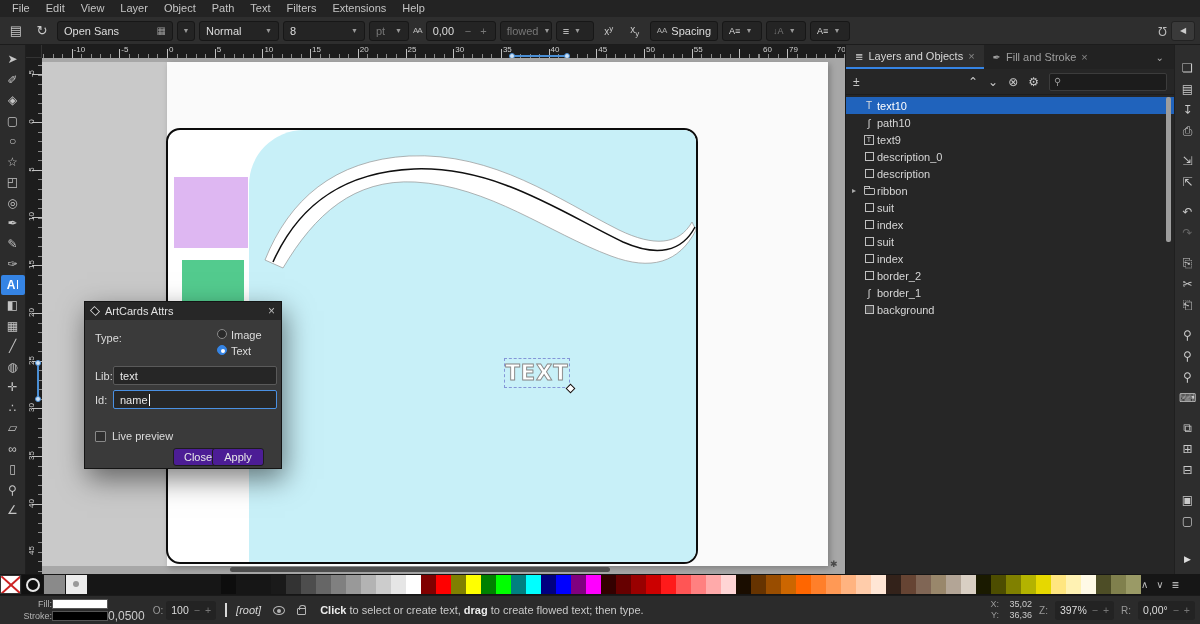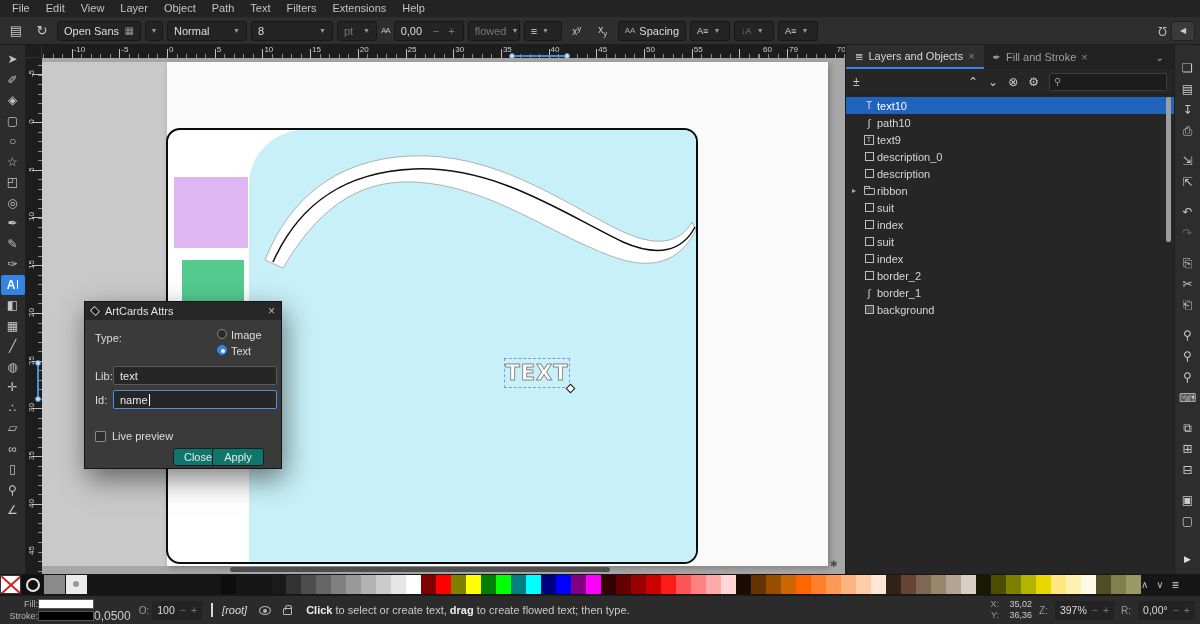--- a/index.html
+++ b/index.html
@@ -63,21 +63,21 @@
 .dlbl{position:absolute;color:#ddd}
 .radio{width:10px;height:10px;border-radius:50%;border:1px solid #8a8a8a;background:#2a2a2a;display:inline-block}
 .radio.checked{background:#3584e4;border-color:#3584e4;position:relative}
 .radio.checked::after{content:"";position:absolute;left:3px;top:3px;width:4px;height:4px;border-radius:50%;background:#fff}
 .radio-row{position:absolute;display:flex;align-items:flex-start;gap:4px;color:#ddd}
 .field{position:absolute;height:19px;background:#262626;border:1px solid #5a5a5a;border-radius:2px;display:flex;align-items:center;padding-left:6px;color:#e8e8e8}
 .field.focus{border-color:#4a90e2}
 .caret{width:1px;height:12px;background:#fff;margin-left:1px}
 #dlg-check{position:absolute;left:10px;top:128px;display:flex;align-items:center;gap:6px;color:#ddd}
 #dlg-check .box{width:11px;height:11px;border:1px solid #888;background:#2e2e2e;border-radius:1px}
-.dbtn{position:absolute;top:146px;height:18px;background:#0f766e;border:1px solid #1d1d1d;border-radius:3px;color:#e8e8e8;display:flex;align-items:center;justify-content:center}
+.dbtn{position:absolute;top:146px;height:18px;background:#4c1d95;border:1px solid #1d1d1d;border-radius:3px;color:#e8e8e8;display:flex;align-items:center;justify-content:center}
 
 #dock{width:329px;background:#262626;border-left:1px solid #1a1a1a;display:flex;flex-direction:column;position:relative}
 #tabbar{height:24px;display:flex;align-items:center;background:#222;font-size:11px}
 .tab{height:24px;display:flex;align-items:center;gap:5px;padding:0 9px;color:#9f9f9f}
 .tab .tabicon{font-size:10px}
 .tab.active{background:#2e2e2e;color:#d8d8d8;border-bottom:2px solid #3584e4}
 .tab .close{font-size:11px;color:#888}
 #tab-chevron{margin-left:auto;padding-right:10px;color:#aaa;font-size:10px}
 #dock-tools{height:26px;display:flex;align-items:center;padding:0 7px;gap:10px;border-bottom:1px solid #1d1d1d}
 .dicon{color:#c9c9c9;font-size:12px}
@@ -115,21 +115,21 @@
 #sw-dot{background:#ececec}
 #sw-dot::before{content:"";position:absolute;left:7px;top:6px;width:6px;height:6px;border-radius:50%;background:#9a9a9a}
 #sw-black{width:15px;height:19px;background:#0d0d0d;margin-left:133px;flex:none}
 #pal-spacer{width:35px;flex:none}
 .sw{width:15px;height:19px;flex:none}
 #pal-ctrl{margin-left:auto;display:flex;align-items:center;gap:8px;padding-right:30px;color:#bbb}
 #pal-ctrl .pc{font-size:10px}
 #pal-ctrl .menu{font-size:12px;color:#ddd}
 
 #statusbar{height:29px;background:#2b2b2b;border-top:1px solid #1a1a1a;display:flex;align-items:center;font-size:10px;color:#bbb}
-#fs-block{display:grid;grid-template-columns:36px 56px auto;grid-auto-rows:12px;align-items:center;column-gap:0;margin-left:2px;font-size:9px}
+#fs-block{display:grid;grid-template-columns:36px 56px auto;grid-auto-rows:12px;align-items:center;column-gap:0;margin-left:16px;font-size:9px}
 #fs-block .lab{text-align:right;color:#b5b5b5}
 .fswatch{height:10px;border:1px solid #555}
 #stroke-width{color:#ccc;font-size:12px}
 #o-block{display:flex;align-items:center;gap:3px;margin-left:8px}
 .widget{background:#232323;border-radius:3px;height:19px;display:flex;align-items:center;padding:0 5px;gap:5px;color:#ddd;font-size:10.5px}
 .widget .pm{color:#777}
 #sb-div{width:2px;height:14px;background:#d8d8d8;margin:0 9px}
 #root-ind{font-style:italic;font-size:11px;color:#d8d8d8}
 #eye{width:12px;height:9px;border:1px solid #b5b5b5;border-radius:50%;position:relative;margin-left:12px}
 #eye::before{content:"";position:absolute;left:3px;top:2px;width:4px;height:4px;border-radius:50%;background:#b5b5b5}
@@ -158,21 +158,21 @@
     <span class="menu-item">Help</span>
   </div>
 
 <div id="toolbar">
   <div class="tbtn">
       <span>▤</span>
     </div>
   <div class="tbtn">
       <span>↻</span>
     </div>
-  <div class="combo" style="width:84px">
+  <div class="combo" style="width:116px">
     <span style="flex:1">Open Sans</span>
     <span style="font-size:10px;color:#999">▦</span>
   </div>
   <div class="combo" style="width:18px;justify-content:center">
       <span class="arrow">▼</span>
     </div>
   <div class="combo" style="width:80px">
     <span style="flex:1">Normal</span>
       <span class="arrow">▼</span>
   </div>

